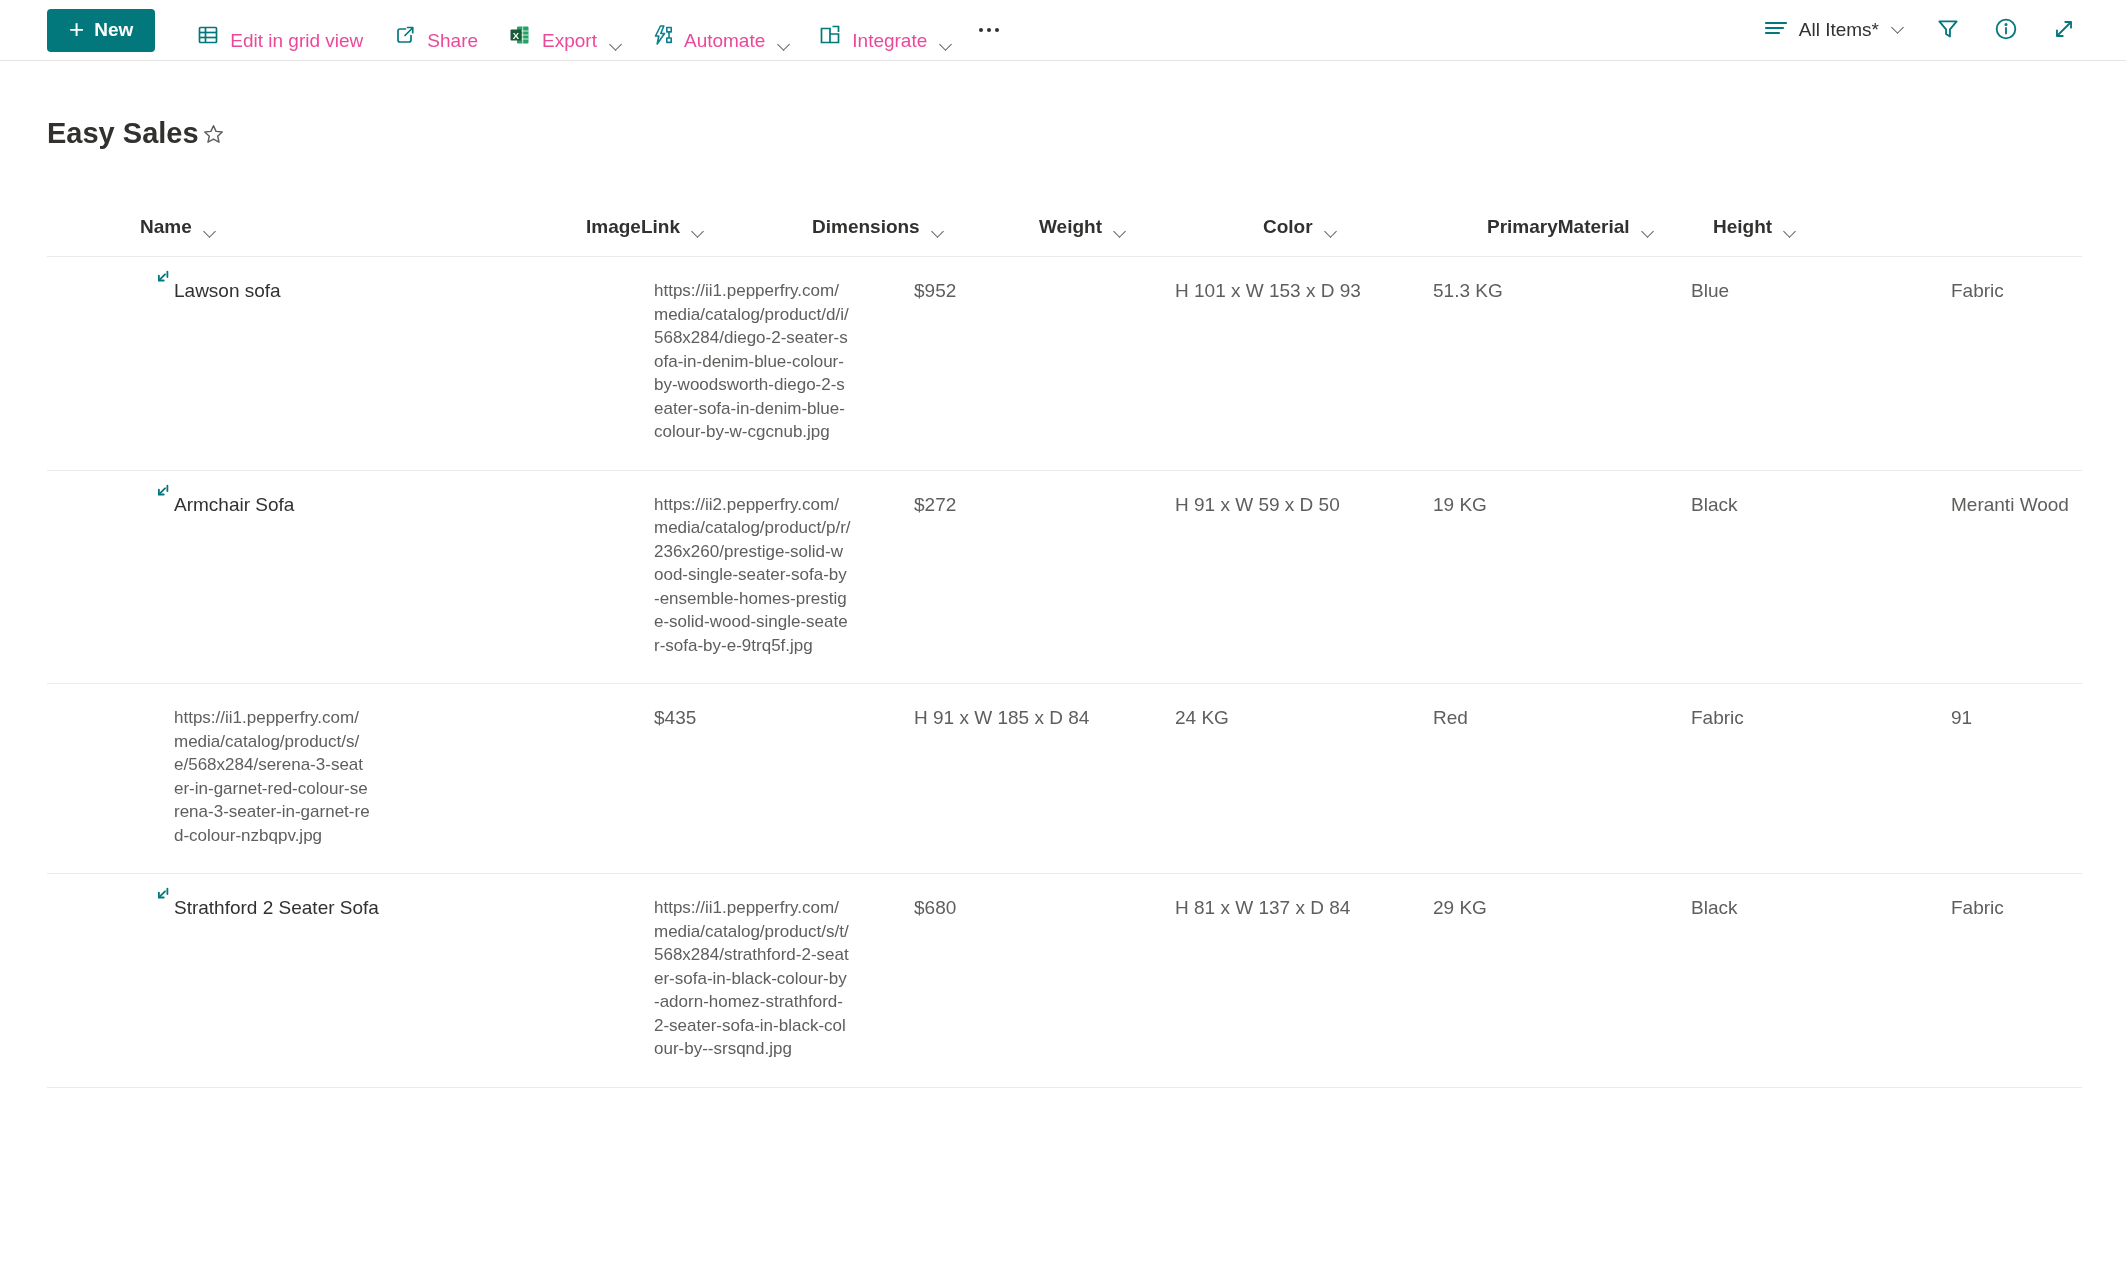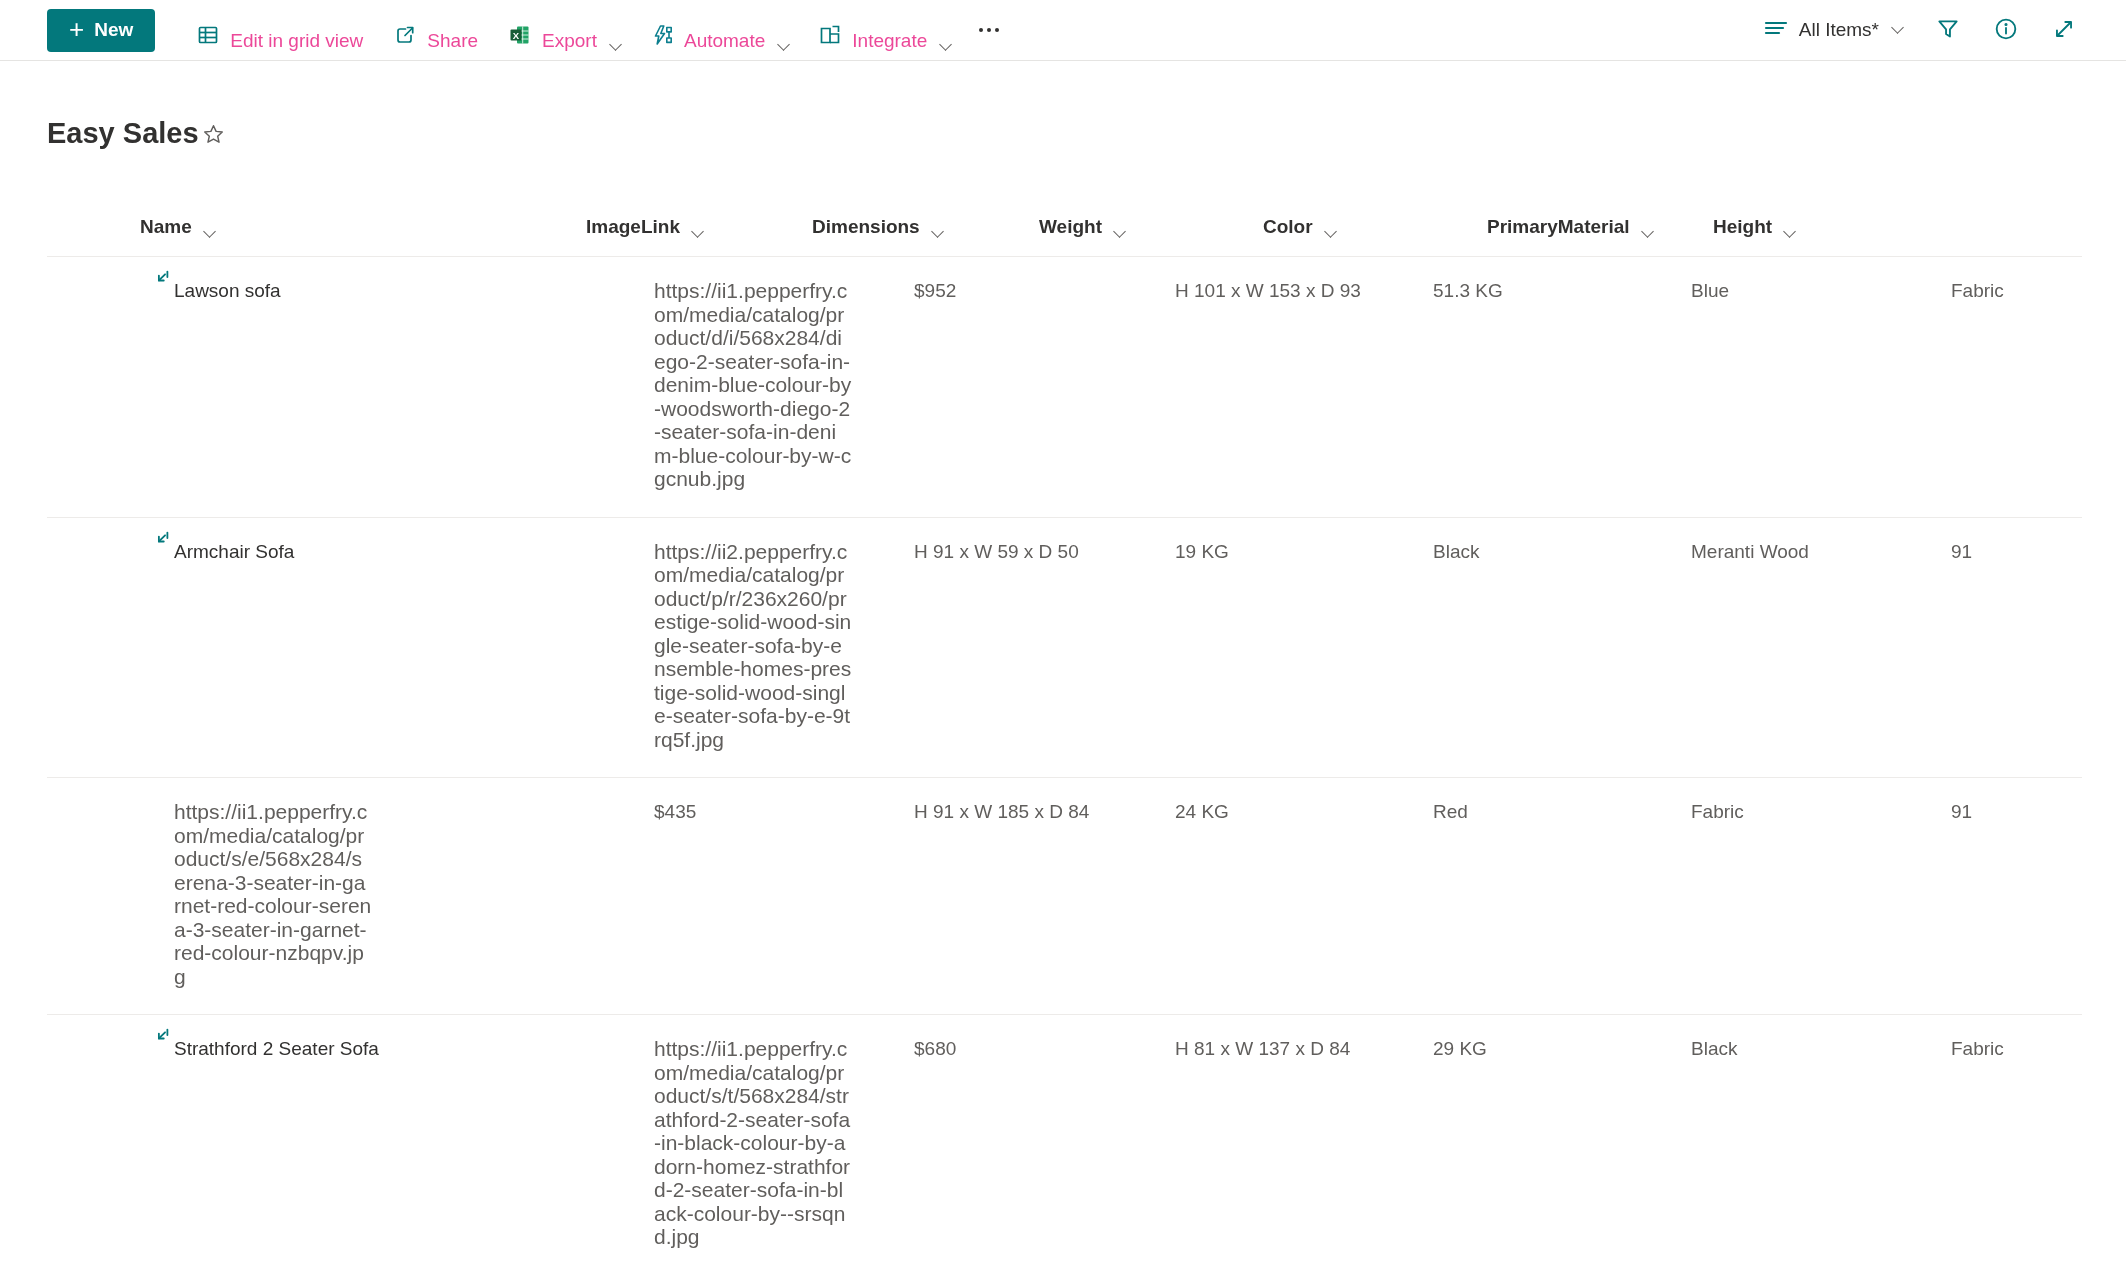--- a/index.html
+++ b/index.html
@@ -40,21 +40,21 @@
           grid-template-columns:93px 446px 226px 227px 224px 224px 226px 225px 144px; }
   .thead { border-bottom:1px solid #edebe9; }
   .th { display:flex; align-items:flex-end; gap:9px; font-size:19px; font-weight:700;
         color:#323130; padding:16px 0 18px 0; cursor:pointer; white-space:nowrap; }
   .th .chev { top:-2px; }
   .tr { border-bottom:1px solid #edebe9; cursor:pointer;gap:34px; }
   .td { padding:22px 18px 26px 0; font-size:19px; color:#605e5c; line-height:24px; }
   .td.name { color:#323130; position:relative; padding-left:0; }
   .name-inner { position:relative; display:inline-block; }
   .badge { position:absolute; left:-20px; top:-11px; }
-  .url { max-width:198px; font-size:21px; line-height:23.5px; word-break:break-all; color:#605e5c; }
+  .url { max-width:198px; font-size:17px; line-height:23.5px; word-break:break-all; color:#605e5c; }
 </style>
 </head>
 <body>
 
 <div class="cmdbar">
   <button class="btn-new">
     <span class="plus">+</span>
     <span>New</span>
   </button>
 
@@ -253,20 +253,21 @@
               <path d="M10.4 5 L4.6 10.8"></path>
               <path d="M4.6 6.2 v4.6 h4.6"></path>
           </svg>
         </span>
         <span>Armchair Sofa</span>
       </span>
     </div>
     <div class="td">
         <div class="url">https://ii2.pepperfry.com/media/catalog/product/p/r/236x260/prestige-solid-wood-single-seater-sofa-by-ensemble-homes-prestige-solid-wood-single-seater-sofa-by-e-9trq5f.jpg</div>
       </div>
+    <div class="td">$272</div>
     <div class="td">H 91 x W 59 x D 50</div>
     <div class="td">19 KG</div>
     <div class="td">Black</div>
     <div class="td">Meranti Wood</div>
     <div class="td">91</div>
   </div>
 
   <div class="grid tr">
     <div></div>
     <div class="td">

